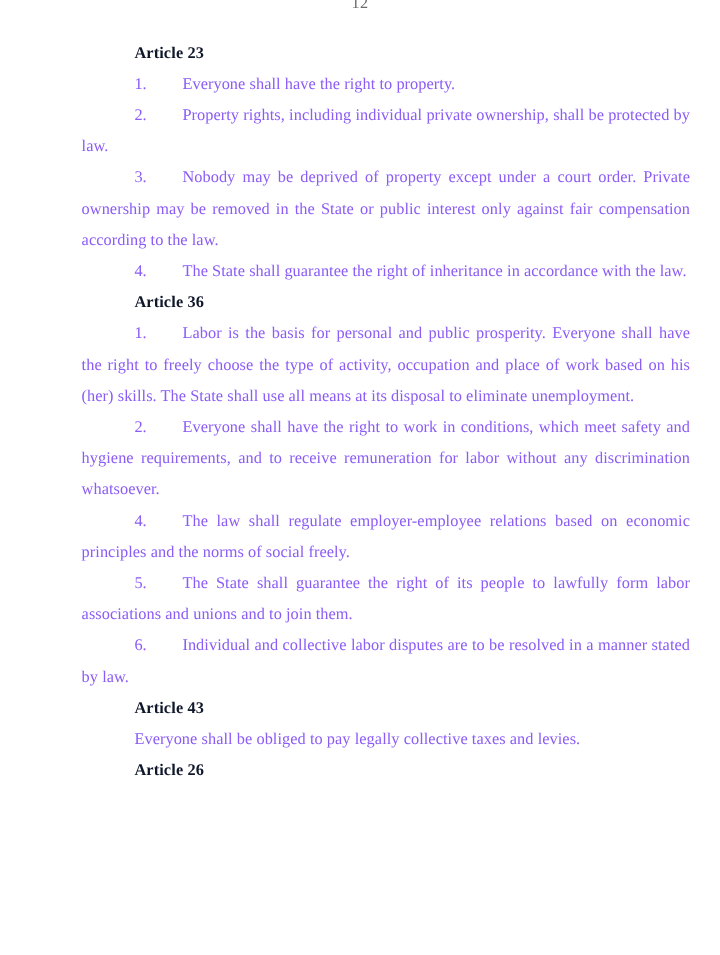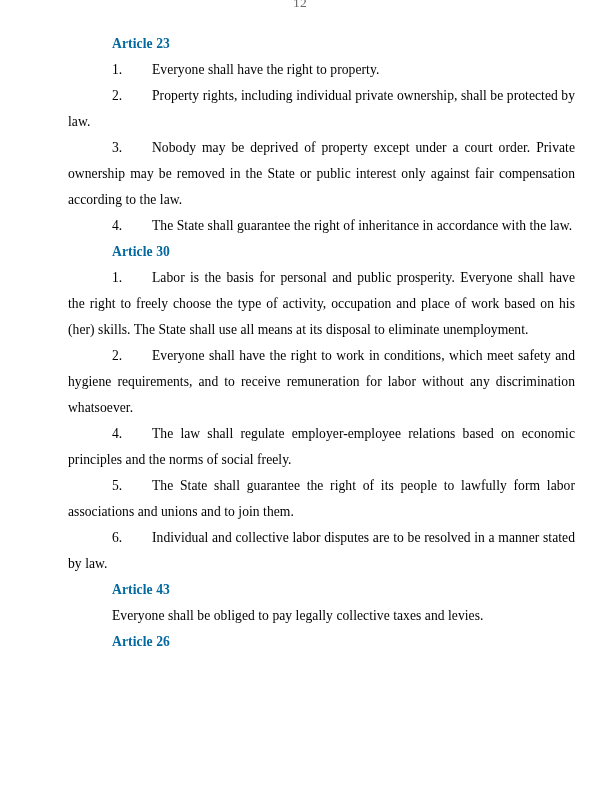--- a/index.html
+++ b/index.html
@@ -38,30 +38,30 @@
     left: 68px;
     width: 507px;
   }
   .article-heading {
     font-size: 13.6px;
     font-weight: bold;
     text-indent: 44px;
     line-height: 26px;
     margin: 0;
     letter-spacing: 0.1px;
-    color: #0369a1;
+    color: #0f172a;
   }
   .para {
     font-size: 13.6px;
     line-height: 26px;
     margin: 0;
     text-align: justify;
     text-justify: inter-word;
     letter-spacing: 0.05px;
-    color: #000000;
+    color: #8b5cf6;
   }
   .para.numbered {
     text-indent: 0;
   }
   .para .num {
     display: inline-block;
     width: 40px;
     margin-left: 44px;
   }
   .para.plain {
@@ -77,21 +77,21 @@
 <div class="page">
 
   <div class="page-number">12</div>
 
   <div class="content">
       <div class="article-heading">Article 23</div>
       <p class="para numbered"><span class="num">1.</span><span>Everyone shall have the right to property.</span></p>
       <p class="para numbered"><span class="num">2.</span><span>Property rights, including individual private ownership, shall be protected by law.</span></p>
       <p class="para numbered"><span class="num">3.</span><span>Nobody may be deprived of property except under a court order. Private ownership may be removed in the State or public interest only against fair compensation according to the law.</span></p>
       <p class="para numbered"><span class="num">4.</span><span>The State shall guarantee the right of inheritance in accordance with the law.</span></p>
-      <div class="article-heading">Article 30</div>
+      <div class="article-heading">Article 36</div>
       <p class="para numbered"><span class="num">1.</span><span>Labor is the basis for personal and public prosperity. Everyone shall have the right to freely choose the type of activity, occupation and place of work based on his (her) skills. The State shall use all means at its disposal to eliminate unemployment.</span></p>
       <p class="para numbered"><span class="num">2.</span><span>Everyone shall have the right to work in conditions, which meet safety and hygiene requirements, and to receive remuneration for labor without any discrimination whatsoever.</span></p>
       <p class="para numbered"><span class="num">4.</span><span>The law shall regulate employer-employee relations based on economic principles and the norms of social freely.</span></p>
       <p class="para numbered"><span class="num">5.</span><span>The State shall guarantee the right of its people to lawfully form labor associations and unions and to join them.</span></p>
       <p class="para numbered"><span class="num">6.</span><span>Individual and collective labor disputes are to be resolved in a manner stated by law.</span></p>
       <div class="article-heading">Article 43</div>
       <p class="para plain">Everyone shall be obliged to pay legally collective taxes and levies.</p>
       <div class="article-heading">Article 26</div>
     </div>
 

